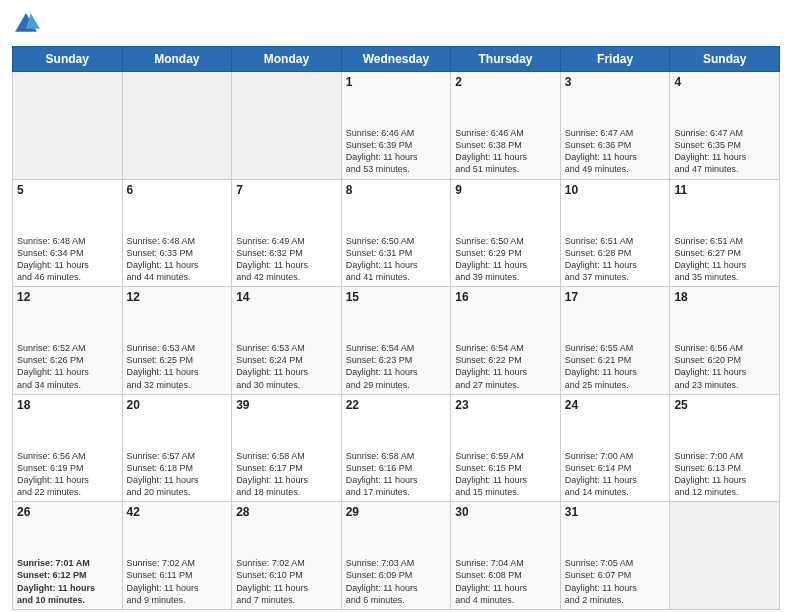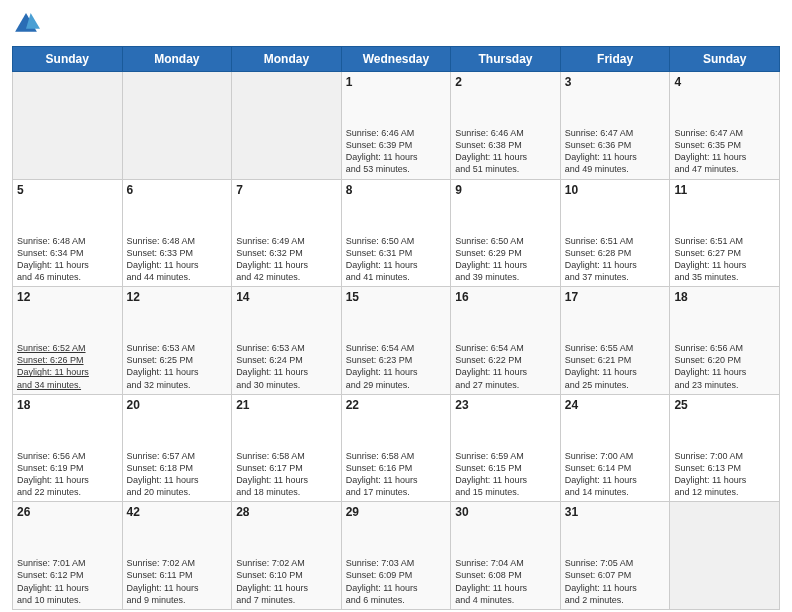--- a/index.html
+++ b/index.html
@@ -206,21 +206,21 @@
             <span class="day-number">11</span>
             <div class="day-info" style="white-space: pre-line;">Sunrise: 6:51 AM
 Sunset: 6:27 PM
 Daylight: 11 hours
 and 35 minutes.</div>
           </td>
         </tr>
         <tr>
           <td>
             <span class="day-number">12</span>
-            <div class="day-info" style="white-space: pre-line; text-decoration: underline;">Sunrise: 6:52 AM
+            <div class="day-info" style="white-space: pre-line;">Sunrise: 6:52 AM
 Sunset: 6:26 PM
 Daylight: 11 hours
 and 34 minutes.</div>
           </td>
           <td>
             <span class="day-number">12</span>
             <div class="day-info" style="white-space: pre-line;">Sunrise: 6:53 AM
 Sunset: 6:25 PM
 Daylight: 11 hours
 and 32 minutes.</div>
@@ -270,21 +270,21 @@
 and 22 minutes.</div>
           </td>
           <td>
             <span class="day-number">20</span>
             <div class="day-info" style="white-space: pre-line;">Sunrise: 6:57 AM
 Sunset: 6:18 PM
 Daylight: 11 hours
 and 20 minutes.</div>
           </td>
           <td>
-            <span class="day-number">21</span>
+            <span class="day-number">39</span>
             <div class="day-info" style="white-space: pre-line;">Sunrise: 6:58 AM
 Sunset: 6:17 PM
 Daylight: 11 hours
 and 18 minutes.</div>
           </td>
           <td>
             <span class="day-number">22</span>
             <div class="day-info" style="white-space: pre-line;">Sunrise: 6:58 AM
 Sunset: 6:16 PM
 Daylight: 11 hours
@@ -308,21 +308,21 @@
             <span class="day-number">25</span>
             <div class="day-info" style="white-space: pre-line;">Sunrise: 7:00 AM
 Sunset: 6:13 PM
 Daylight: 11 hours
 and 12 minutes.</div>
           </td>
         </tr>
         <tr>
           <td>
             <span class="day-number">26</span>
-            <div class="day-info" style="white-space: pre-line;">Sunrise: 7:01 AM
+            <div class="day-info" style="white-space: pre-line; font-weight: bold;">Sunrise: 7:01 AM
 Sunset: 6:12 PM
 Daylight: 11 hours
 and 10 minutes.</div>
           </td>
           <td>
             <span class="day-number">42</span>
             <div class="day-info" style="white-space: pre-line;">Sunrise: 7:02 AM
 Sunset: 6:11 PM
 Daylight: 11 hours
 and 9 minutes.</div>

